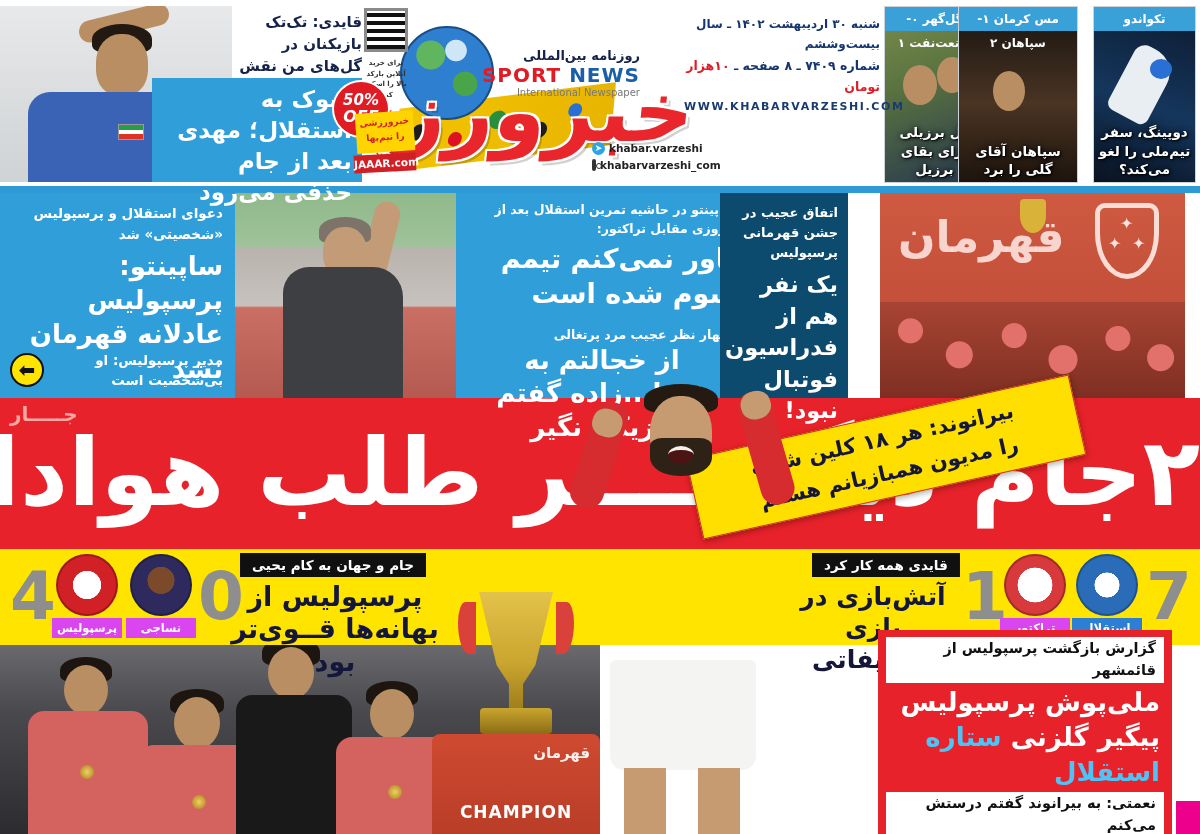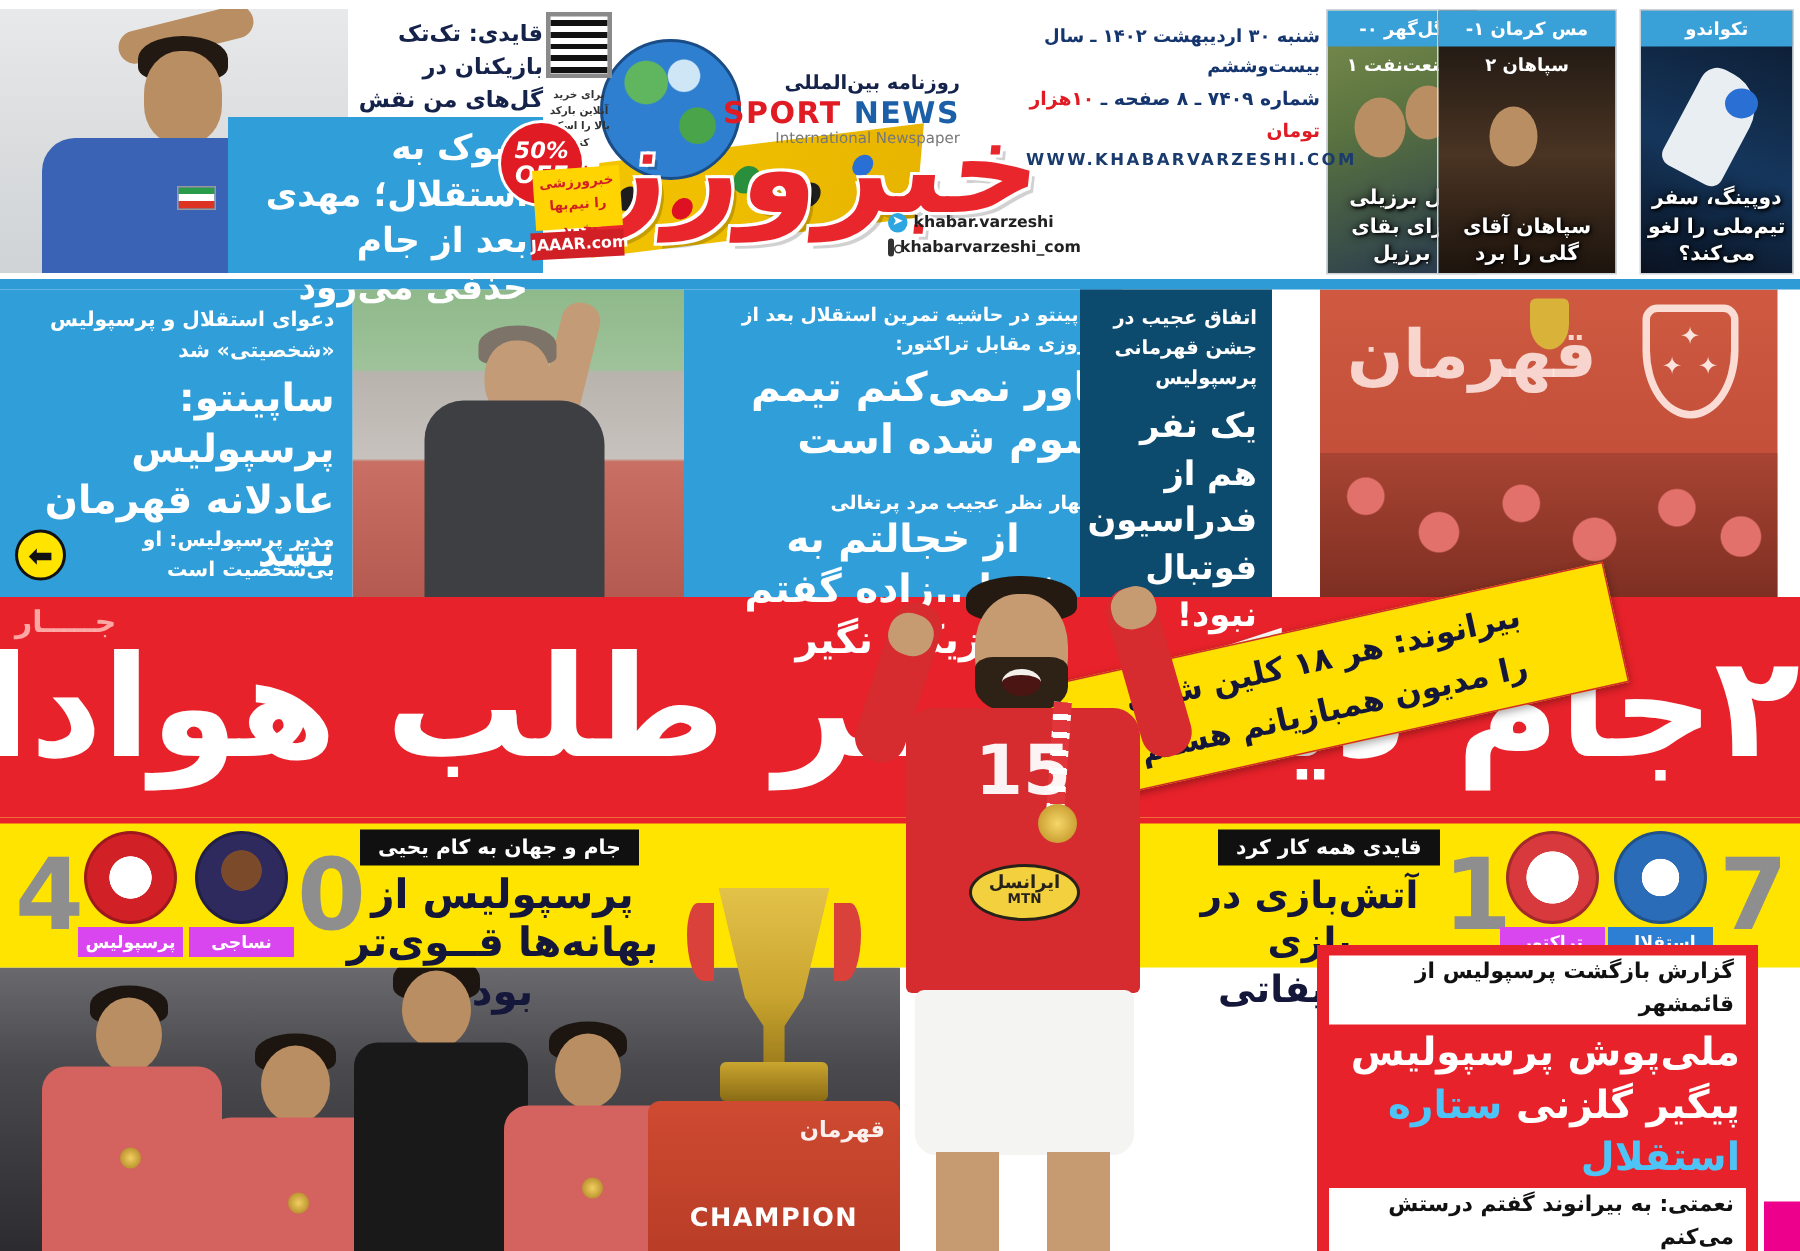--- a/index.html
+++ b/index.html
@@ -340,29 +340,20 @@
     <div class="gk-armL">
         <div class="gk-fistL"></div>
       </div>
     <div class="gk-armR">
         <div class="gk-fistR"></div>
       </div>
     <div class="gk-hair"></div>
     <div class="gk-head"></div>
     <div class="gk-beard"></div>
     <div class="gk-mouth"></div>
-    <div class="gk-torso">
-      <div class="gk-medal-band"></div>
-      <div class="gk-num">15</div>
-      <div class="gk-medal"></div>
-      <div class="gk-sponsor">
-        <div class="s1 fa">ایرانسل</div>
-        <div class="s2">MTN</div>
-      </div>
-    </div>
     <div class="gk-shorts"></div>
     <div class="gk-legL"></div>
     <div class="gk-legR"></div>
   </div>
 
   <div class="abs scores">
     <div class="scnum" style="left:10px;">4</div>
     <div class="club" style="left:52px;">
       <div class="logo logo-pers"></div>
       <div class="lbl lbl-red fa">پرسپولیس</div>

